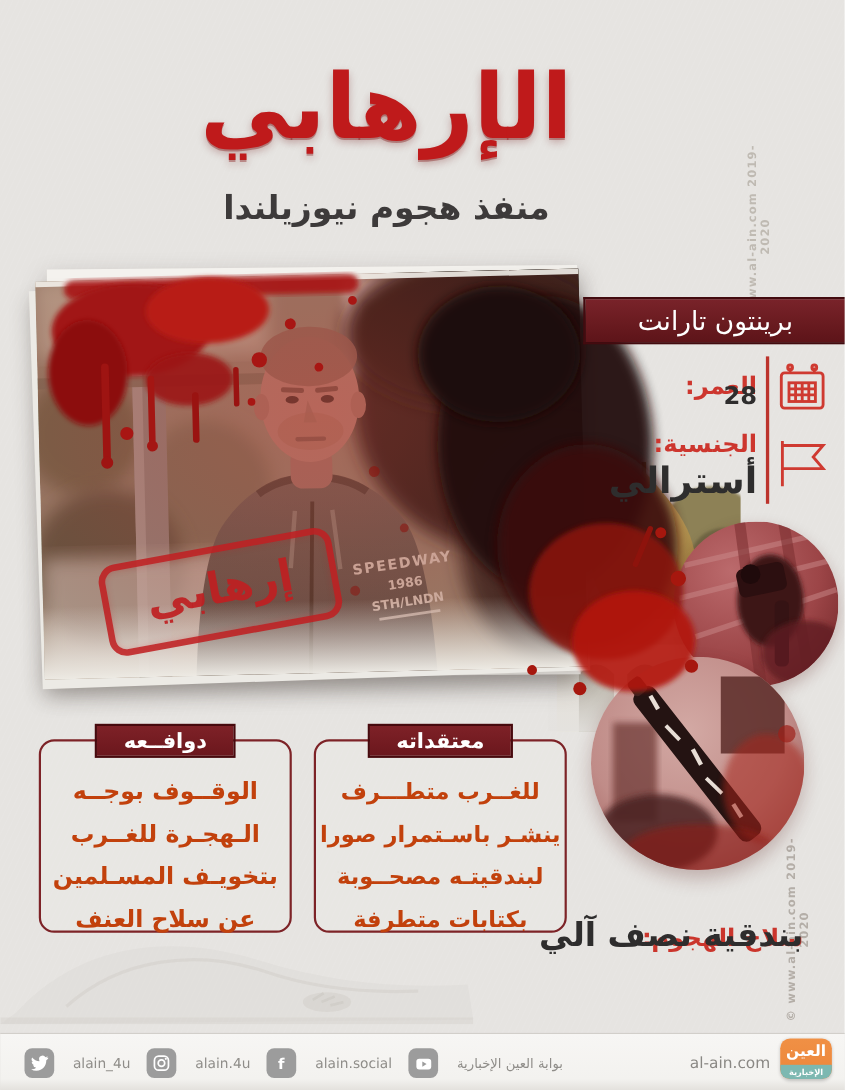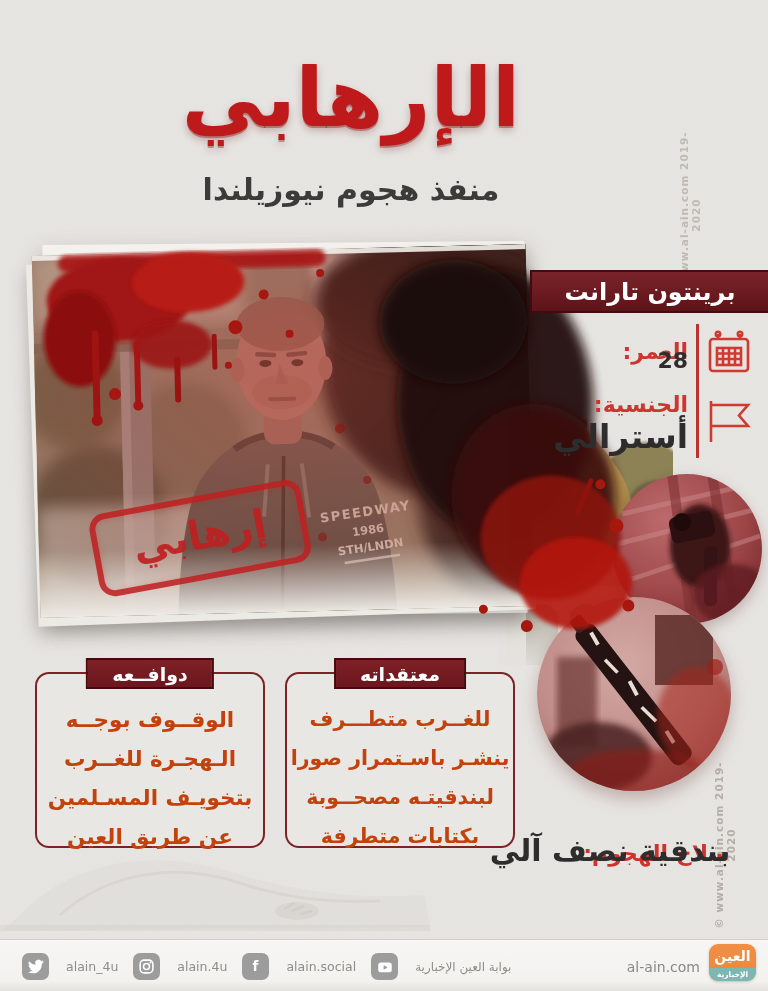--- a/index.html
+++ b/index.html
@@ -40,21 +40,21 @@
   .blood-svg{position:absolute;left:-12px;top:-16px;pointer-events:none;}
   .stamp{position:absolute;left:54px;top:244px;transform:rotate(-9deg);
     border:6px solid rgba(191,32,34,.88);border-radius:16px;padding:10px 34px 16px 34px;
     color:rgba(191,32,34,.92);font-size:40px;font-weight:bold;letter-spacing:2px;
     box-shadow:inset 0 0 6px rgba(191,32,34,.25);}
   
   .name-banner{position:absolute;right:0;top:270px;width:238px;height:43px;z-index:5;
     background:linear-gradient(180deg,#79232a 0%,#6a1b20 55%,#5d1419 100%);
     border:2px solid #430b0f;border-right:none;
     display:flex;align-items:center;justify-content:center;
-    color:#fff;font-size:24px;font-weight:bold;}
+    color:#fff;font-size:24px;font-weight:normal;}
   .v-line{position:absolute;right:69px;top:324px;width:3px;height:134px;background:#bc332c;z-index:5;}
   .info-label{position:absolute;right:80px;text-align:right;color:#cd362e;font-size:22px;font-weight:bold;z-index:5;}
   .info-value{position:absolute;right:80px;text-align:right;color:#2e2d2d;font-weight:bold;z-index:5;}
   .age-label{top:324px;margin-top:15px;}
   .age-value{top:348px;font-size:22px;}
   .nat-label{top:392px;}
   .nat-value{top:417px;font-size:33px;}
   .cal-icon{position:absolute;right:16px;top:330px;z-index:5;}
   .flag-icon{position:absolute;right:14px;top:398px;z-index:5;}
   
@@ -352,21 +352,21 @@
 
   <div class="weapon-label">سلاح الهجوم:</div>
   <div class="weapon-value">بندقية نصف آلي</div>
 
   <div class="info-box box-motives">
     <div class="box-head">دوافــعه</div>
     <div class="box-lines">
       <div class="box-line">الوقــوف بوجــه</div>
       <div class="box-line">الـهجـرة للغــرب</div>
       <div class="box-line">بتخويـف المسـلمين</div>
-      <div class="box-line">عن طريق العين</div>
+      <div class="box-line">عن سلاح العنف</div>
     </div>
   </div>
 
   <div class="info-box box-beliefs">
     <div class="box-head">معتقداته</div>
     <div class="box-lines">
       <div class="box-line">للغــرب متطـــرف</div>
       <div class="box-line">ينشـر باسـتمرار صورا</div>
       <div class="box-line">لبندقيتـه مصحــوبة</div>
       <div class="box-line">بكتابات متطرفة</div>

